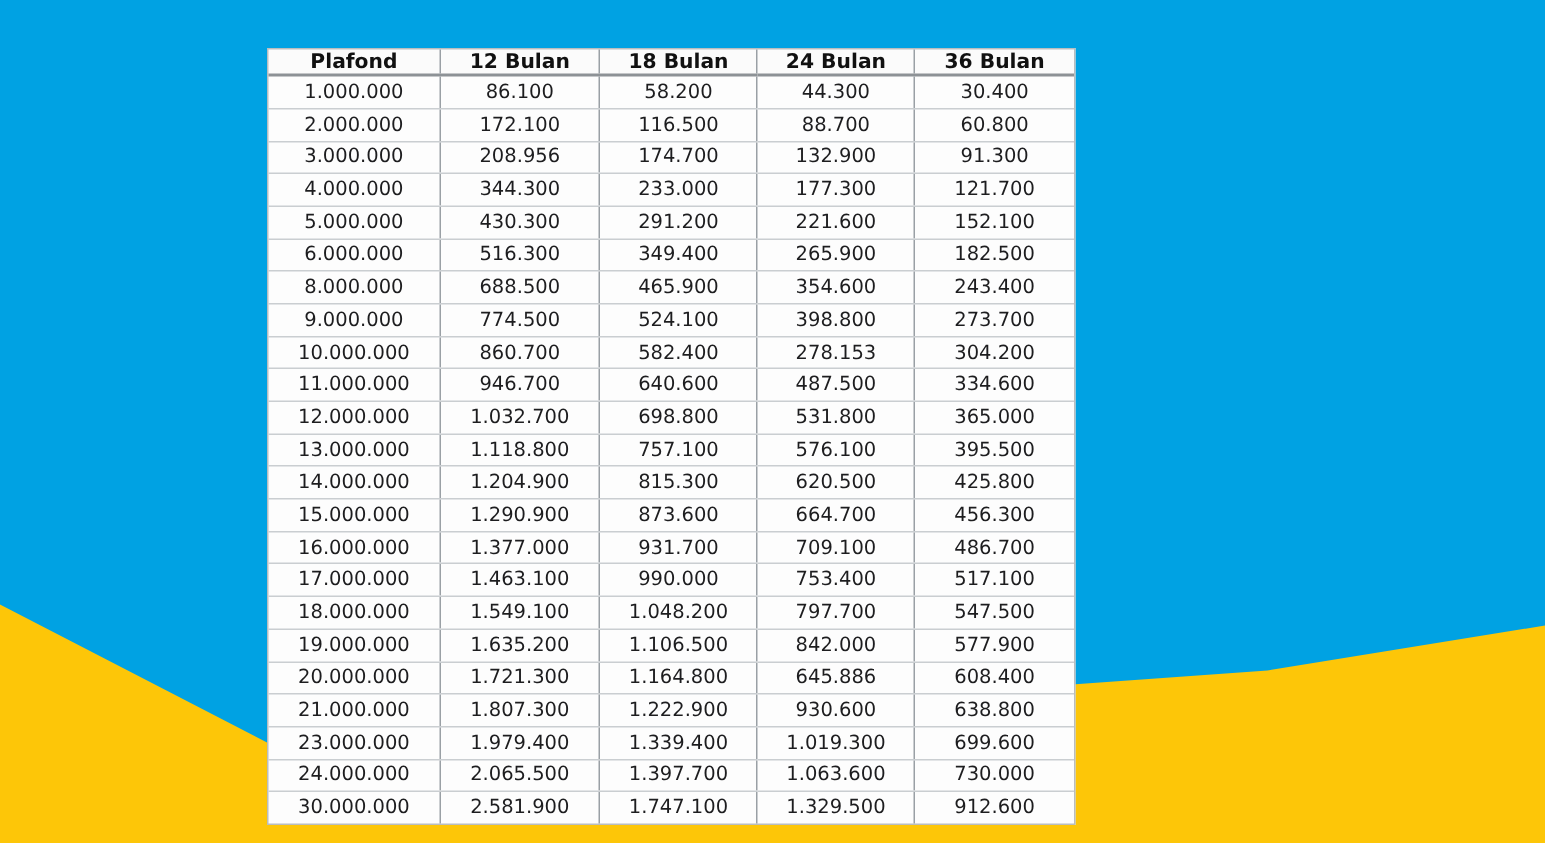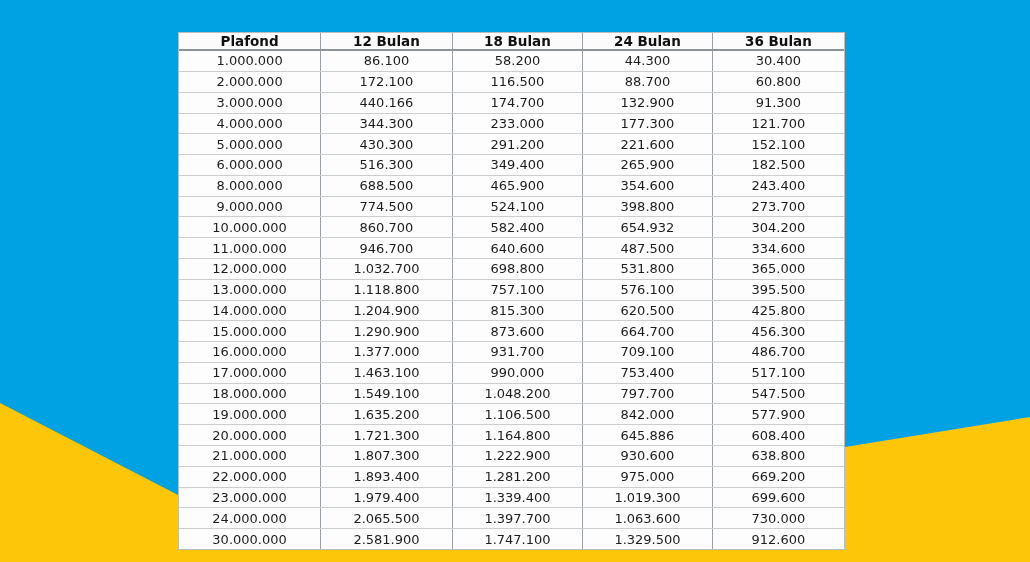--- a/index.html
+++ b/index.html
@@ -10,21 +10,21 @@
   }
   .bg-svg {
     position: absolute;
     top: 0; left: 0;
     width: 1030px; height: 562px;
     z-index: 0;
   }
   .table-wrap {
     position: absolute;
     left: 178px; top: 32px;
-    width: 667px; height: 518px;
+    width: 539px; height: 518px;
     z-index: 2;
     background: #fdfdfd;
     border: 1px solid #b9bdbf;
   }
   table {
     width: 100%; height: 100%;
     border-collapse: collapse;
     table-layout: fixed;
   }
   col.c0 { width: 21.3%; }
@@ -89,21 +89,21 @@
         </tr>
         <tr>
           <td>2.000.000</td>
           <td>172.100</td>
           <td>116.500</td>
           <td>88.700</td>
           <td>60.800</td>
         </tr>
         <tr>
           <td>3.000.000</td>
-          <td>440.166</td>
+          <td>208.956</td>
           <td>174.700</td>
           <td>132.900</td>
           <td>91.300</td>
         </tr>
         <tr>
           <td>4.000.000</td>
           <td>344.300</td>
           <td>233.000</td>
           <td>177.300</td>
           <td>121.700</td>
@@ -133,21 +133,21 @@
           <td>9.000.000</td>
           <td>774.500</td>
           <td>524.100</td>
           <td>398.800</td>
           <td>273.700</td>
         </tr>
         <tr>
           <td>10.000.000</td>
           <td>860.700</td>
           <td>582.400</td>
-          <td>654.932</td>
+          <td>278.153</td>
           <td>304.200</td>
         </tr>
         <tr>
           <td>11.000.000</td>
           <td>946.700</td>
           <td>640.600</td>
           <td>487.500</td>
           <td>334.600</td>
         </tr>
         <tr>
@@ -214,27 +214,20 @@
           <td>608.400</td>
         </tr>
         <tr>
           <td>21.000.000</td>
           <td>1.807.300</td>
           <td>1.222.900</td>
           <td>930.600</td>
           <td>638.800</td>
         </tr>
         <tr>
-          <td>22.000.000</td>
-          <td>1.893.400</td>
-          <td>1.281.200</td>
-          <td>975.000</td>
-          <td>669.200</td>
-        </tr>
-        <tr>
           <td>23.000.000</td>
           <td>1.979.400</td>
           <td>1.339.400</td>
           <td>1.019.300</td>
           <td>699.600</td>
         </tr>
         <tr>
           <td>24.000.000</td>
           <td>2.065.500</td>
           <td>1.397.700</td>

